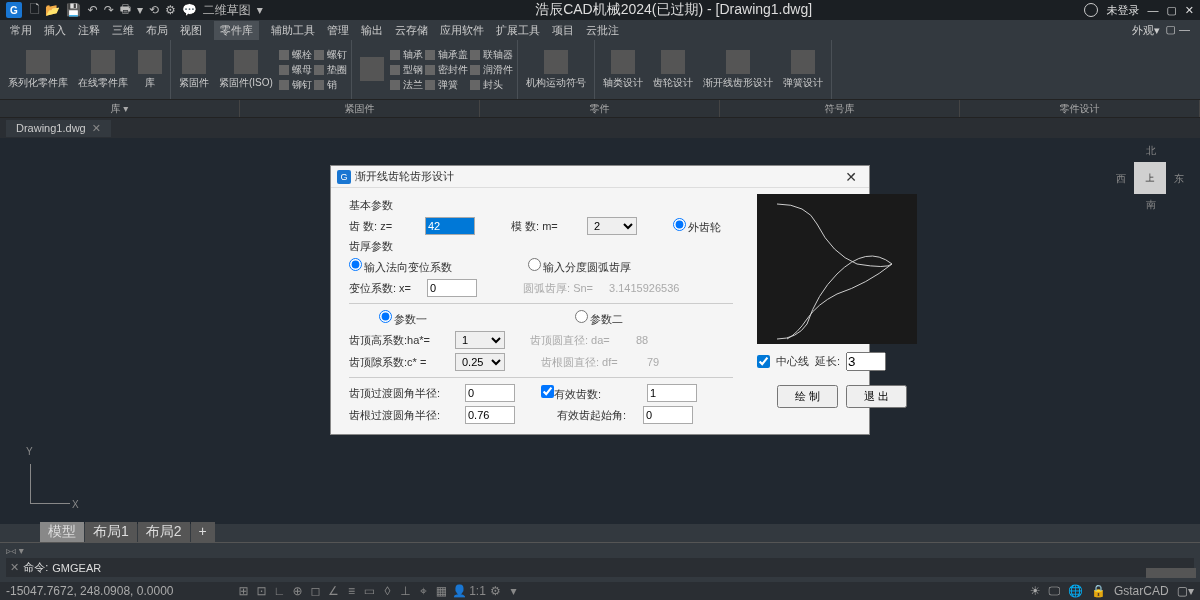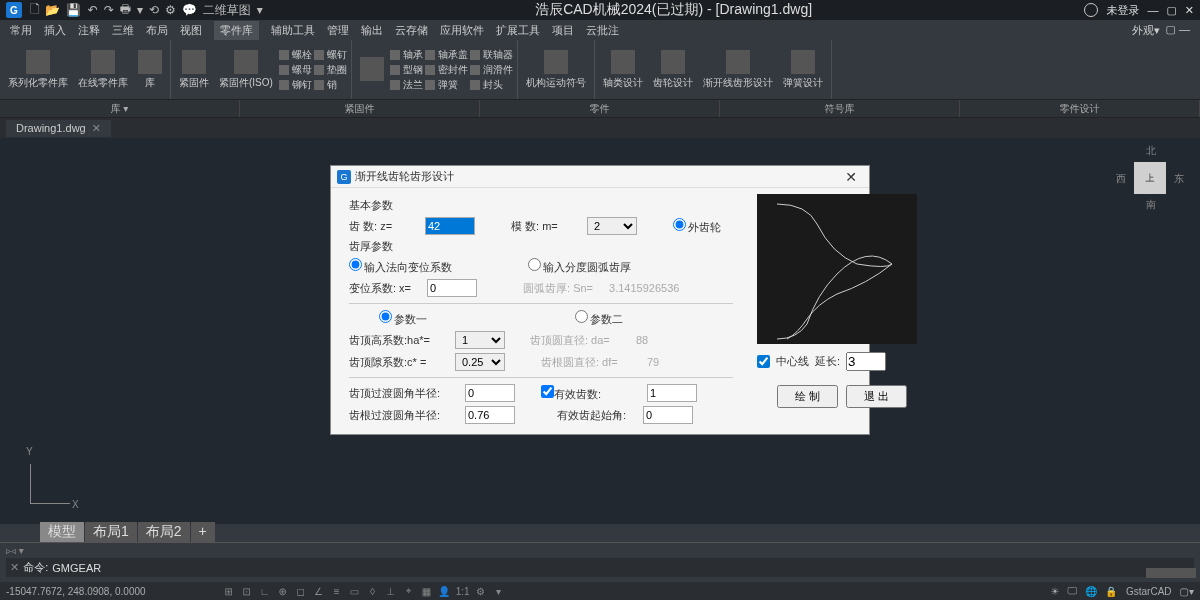--- a/index.html
+++ b/index.html
@@ -61,21 +61,21 @@
 .layouttabs .active { background: #888; }
 
 
 .cmdline { position: absolute; bottom: 18px; left: 0; right: 0; height: 40px; background: #33393f; border-top: 1px solid #555; padding: 2px 6px; }
 .cmdline .history { font-size: 10px; color: #888; }
 .cmdline .input { font-size: 11px; color: #ddd; display: flex; align-items: center; gap: 4px; background: #2a2e33; padding: 2px 4px; margin-top: 2px; }
 .cmdline .input .cross { color: #888; }
 .cmdscroll { position: absolute; right: 4px; bottom: 4px; width: 50px; height: 10px; background: #555; }
 
 
-.statusbar { position: absolute; bottom: 0; left: 0; right: 0; height: 18px; background: #2a2e33; display: flex; align-items: center; padding: 0 6px; font-size: 10px; color: #aaa; gap: 16px; }
+.statusbar { position: absolute; bottom: 0; left: 0; right: 0; height: 18px; background: #2a2e33; display: flex; align-items: center; padding: 0 6px; font-size: 12px; color: #aaa; gap: 3px; }
 .statusbar .icons { display: flex; gap: 4px; margin-left: 60px; }
 .statusbar .icons span { width: 14px; height: 14px; display: flex; align-items: center; justify-content: center; color: #888; }
 .statusbar .right { margin-left: auto; display: flex; gap: 8px; align-items: center; }
 
 
 .dialog { position: absolute; left: 330px; top: 165px; width: 540px; background: #f5f5f5; border: 1px solid #888; color: #333; font-size: 11px; }
 .dialog .dlg-title { height: 22px; display: flex; align-items: center; padding: 0 6px; border-bottom: 1px solid #ddd; }
 .dialog .dlg-title .dico { width: 14px; height: 14px; background: #1976d2; border-radius: 2px; margin-right: 4px; color: #fff; font-size: 9px; display: flex; align-items: center; justify-content: center; }
 .dialog .dlg-title .close { margin-left: auto; font-size: 14px; padding: 0 6px; }
 .dialog .body { display: flex; }

